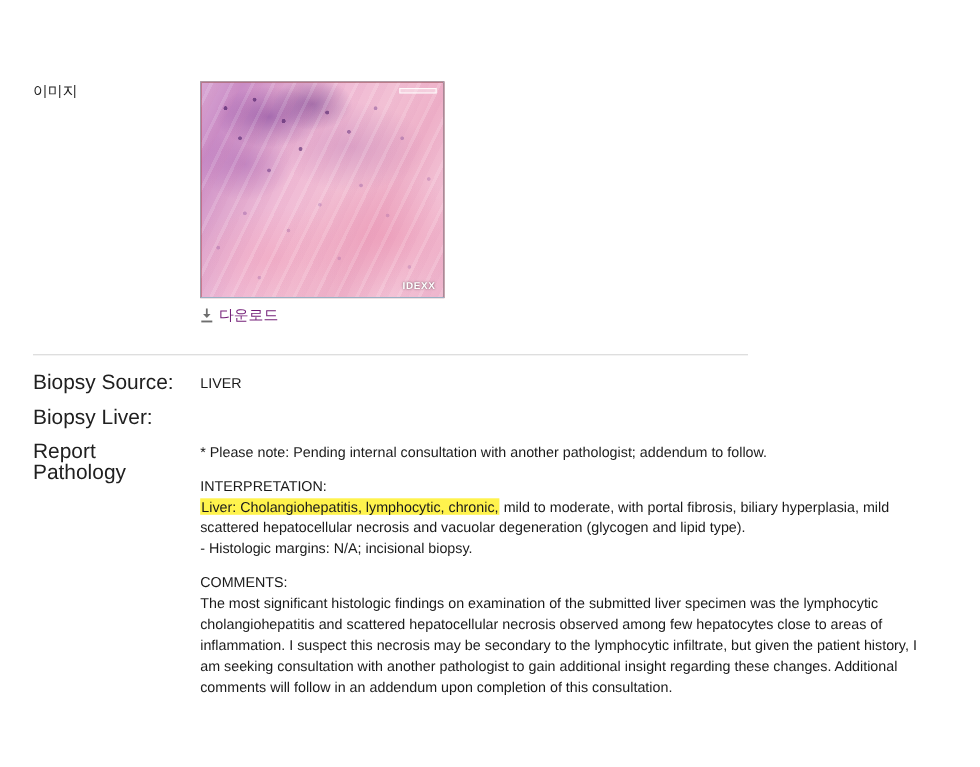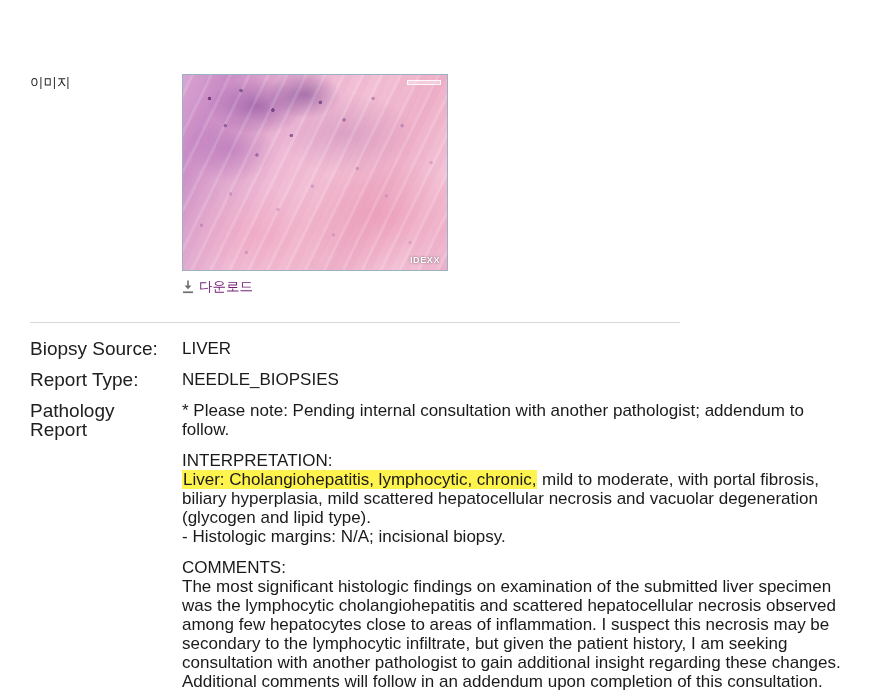--- a/index.html
+++ b/index.html
@@ -32,21 +32,21 @@
     flex: 0 0 166px;
     padding-left: 14px;
     font-size: 13.5px;
     line-height: 18px;
     color: #202020;
   }
   .image-col {
     flex: 1 1 auto;
   }
   .thumb {
-    width: 266px;
+    width: 222px;
     height: 197px;
     border: 1px solid #9ab0c4;
     position: relative;
     overflow: hidden;
     background: #b91c1c;
   }
   
   .thumb .tissue {
     position: absolute;
     inset: 0;
@@ -164,21 +164,21 @@
   .row .label {
     width: 166px;
     flex: 0 0 166px;
     padding-left: 14px;
     font-size: 19px;
     line-height: 19px;
     color: #202020;
   }
   .row .value {
     flex: 1 1 auto;
-    font-size: 17px;
+    font-size: 13px;
     line-height: 19px;
     color: #1a1a1a;
     padding-right: 22px;
   }
   .row.report .value { max-width: 690px; }
   .para { margin: 0; }
   .para + .para { margin-top: 12px; }
   .tight { margin-top: 0; }
   mark.hl {
     background: #fff34d;
@@ -217,28 +217,27 @@
   <hr class="sep">
 
   <div class="rows">
 
     <div class="row">
       <div class="label">Biopsy Source:</div>
       <div class="value">LIVER</div>
     </div>
 
     <div class="row">
-      <div class="label">Report Type:</div>
-      <div class="value">NEEDLE_BIOPSIES</div>
+      <div class="label">Biopsy Liver:</div>
     </div>
 
     <div class="row report">
       <div class="label">
+        <div>Report</div>
         <div>Pathology</div>
-        <div>Report</div>
       </div>
       <div class="value">
 
         <p class="para">* Please note: Pending internal consultation with another pathologist; addendum to follow.</p>
 
         <p class="para tight">
           <span>INTERPRETATION:</span><br>
           <mark class="hl">Liver: Cholangiohepatitis, lymphocytic, chronic,</mark><span> mild to moderate, with portal fibrosis, biliary hyperplasia, mild scattered hepatocellular necrosis and vacuolar degeneration (glycogen and lipid type).</span><br>
           <span>- Histologic margins: N/A; incisional biopsy.</span>
         </p>

